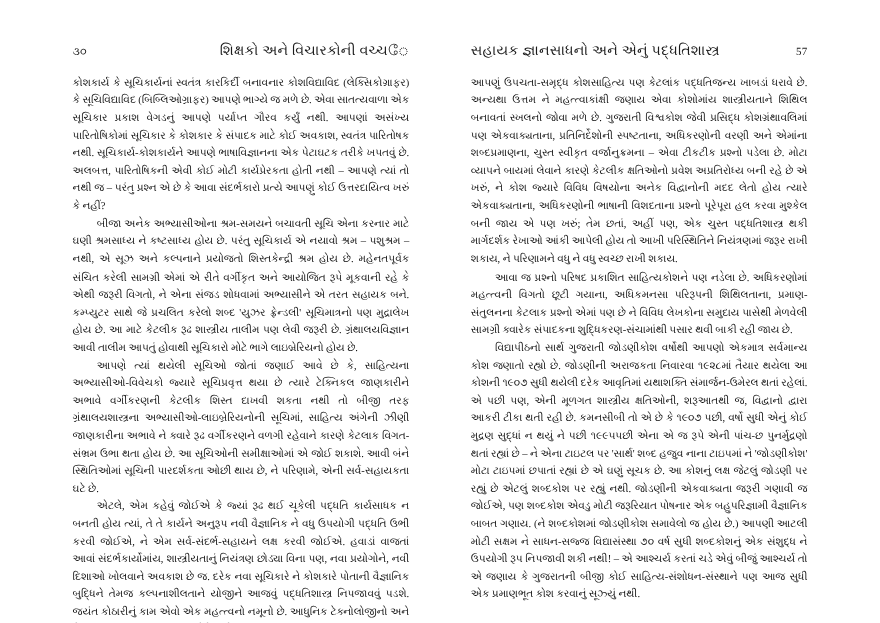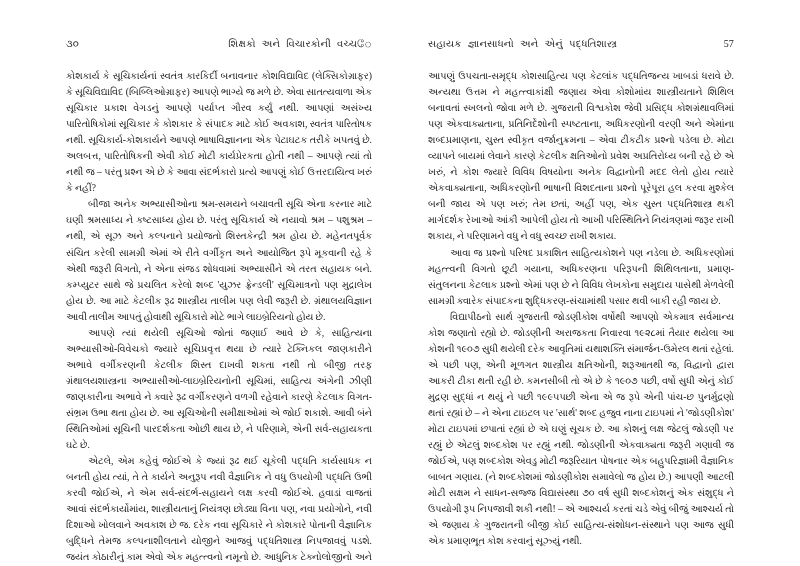--- a/index.html
+++ b/index.html
@@ -54,23 +54,22 @@
     margin-left: auto;
   }
   .running-head.right .title {
     text-align: left;
   }
   .folio {
     font-size: 10px;
     color: #1b1b1b;
   }
   .title {
-    font-size: 10px;
+    font-size: 13px;
     color: #1b1b1b;
-    font-family: Liberation Mono, monospace;
   }
   .body-col {
     font-size: 9.6px;
     line-height: 16.05px;
     text-align: justify;
     text-justify: inter-word;
     color: #121212;
     word-spacing: -0.2px;
   }
   p.para {
@@ -102,18 +101,18 @@
     </div>
   </div>
 
   <div class="page page-right">
     <div class="running-head right">
       <span class="title">સહાયક જ્ઞાનસાધનો અને એનું પદ્ધતિશાસ્ત્ર</span>
       <span class="folio">57</span>
     </div>
     <div class="body-col">
       <p class="para first">આપણું ઉપચતા-સમૃદ્ધ કોશસાહિત્ય પણ કેટલાંક પદ્ધતિજન્ય ખાબડાં ધરાવે છે. અન્યથા ઉત્તમ ને મહત્ત્વાકાંક્ષી જણાય એવા કોશોમાંય શાસ્ત્રીયતાને શિથિલ બનાવતાં સ્ખલનો જોવા મળે છે. ગુજરાતી વિશ્વકોશ જેવી પ્રસિદ્ધ કોશગ્રંથાવલિમાં પણ એકવાક્યતાના, પ્રતિનિર્દેશોની સ્પષ્ટતાના, અધિકરણોની વરણી અને એમાંના શબ્દપ્રમાણના, ચુસ્ત સ્વીકૃત વર્જાનુક્રમના – એવા ટીકટીક પ્રશ્નો પડેલા છે. મોટા વ્યાપને બાયમાં લેવાને કારણે કેટલીક ક્ષતિઓનો પ્રવેશ અપ્રતિરોધ્ય બની રહે છે એ ખરું, ને કોશ જ્યારે વિવિધ વિષયોના અનેક વિદ્વાનોની મદદ લેતો હોય ત્યારે એકવાક્યતાના, અધિકરણોની ભાષાની વિશદતાના પ્રશ્નો પૂરેપૂરા હલ કરવા મુશ્કેલ બની જાય એ પણ ખરું; તેમ છતાં, અહીં પણ, એક ચુસ્ત પદ્ધતિશાસ્ત્ર થકી માર્ગદર્શક રેખાઓ આંકી આપેલી હોય તો આખી પરિસ્થિતિને નિયંત્રણમાં જરૂર રાખી શકાય, ને પરિણામને વધુ ને વધુ સ્વચ્છ રાખી શકાય.</p>
-      <p class="para">આવા જ પ્રશ્નો પરિષદ પ્રકાશિત સાહિત્યકોશને પણ નડેલા છે. અધિકરણોમાં મહત્ત્વની વિગતો છૂટી ગયાના, અધિકરણના પરિરૂપની શિથિલતાના, પ્રમાણ-સંતુલનના કેટલાક પ્રશ્નો એમાં પણ છે ને વિવિધ લેખકોના સમુદાય પાસેથી મેળવેલી સામગ્રી ક્વારેક સંપાદકના શુદ્ધિકરણ-સંચામાંથી પસાર થવી બાકી રહી જાય છે.</p>
+      <p class="para">આવા જ પ્રશ્નો પરિષદ પ્રકાશિત સાહિત્યકોશને પણ નડેલા છે. અધિકરણોમાં મહત્ત્વની વિગતો છૂટી ગયાના, અધિકમનસા પરિરૂપની શિથિલતાના, પ્રમાણ-સંતુલનના કેટલાક પ્રશ્નો એમાં પણ છે ને વિવિધ લેખકોના સમુદાય પાસેથી મેળવેલી સામગ્રી ક્વારેક સંપાદકના શુદ્ધિકરણ-સંચામાંથી પસાર થવી બાકી રહી જાય છે.</p>
       <p class="para">વિદ્યાપીઠનો સાર્થ ગુજરાતી જોડણીકોશ વર્ષોથી આપણો એકમાત્ર સર્વમાન્ય કોશ જણાતો રહ્યો છે. જોડણીની અરાજકતા નિવારવા ૧૯૨૮માં તૈયાર થયેલા આ કોશની ૧૯૦૭ સુધી થયેલી દરેક આવૃતિમાં યથાશક્તિ સંમાર્જન-ઉમેરલ થતાં રહેલાં. એ પછી પણ, એની મૂળગત શાસ્ત્રીય ક્ષતિઓની, શરૂઆતથી જ, વિદ્વાનો દ્વારા આકરી ટીકા થતી રહી છે. કમનસીબી તો એ છે કે ૧૯૦૭ પછી, વર્ષો સુધી એનું કોઈ મુદ્રણ સુદ્ધાં ન થયું ને પછી ૧૯૯૫પછી એના એ જ રૂપે એની પાંચ-છ પુનર્મુદ્રણો થતાં રહ્યાં છે – ને એના ટાઇટલ પર 'સાર્થ' શબ્દ હજુવ નાના ટાઇપમાં ને 'જોડણીકોશ' મોટા ટાઇપમાં છપાતાં રહ્યાં છે એ ઘણું સૂચક છે. આ કોશનું લક્ષ જેટલું જોડણી પર રહ્યું છે એટલું શબ્દકોશ પર રહ્યું નથી. જોડણીની એકવાક્યતા જરૂરી ગણાવી જ જોઈએ, પણ શબ્દકોશ એવડુ મોટી જરૂરિયાત પોષનાર એક બહુપરિજ્ઞામી વૈજ્ઞાનિક બાબત ગણાય. (ને શબ્દકોશમાં જોડણીકોશ સમાવેલો જ હોય છે.) આપણી આટલી મોટી સક્ષમ ને સાધન-સજ્જ વિદ્યાસંસ્થા ૭૦ વર્ષ સુધી શબ્દકોશનું એક સંશુદ્ધ ને ઉપયોગી રૂપ નિપજાવી શકી નથી! – એ આશ્ચર્ય કરતાં ચડે એવું બીજું આશ્ચર્ય તો એ જણાય કે ગુજરાતની બીજી કોઈ સાહિત્ય-સંશોધન-સંસ્થાને પણ આજ સુધી એક પ્રમાણભૂત કોશ કરવાનું સૂઝ્યું નથી.</p>
     </div>
   </div>
 
 </div>
 
 </body></html>

